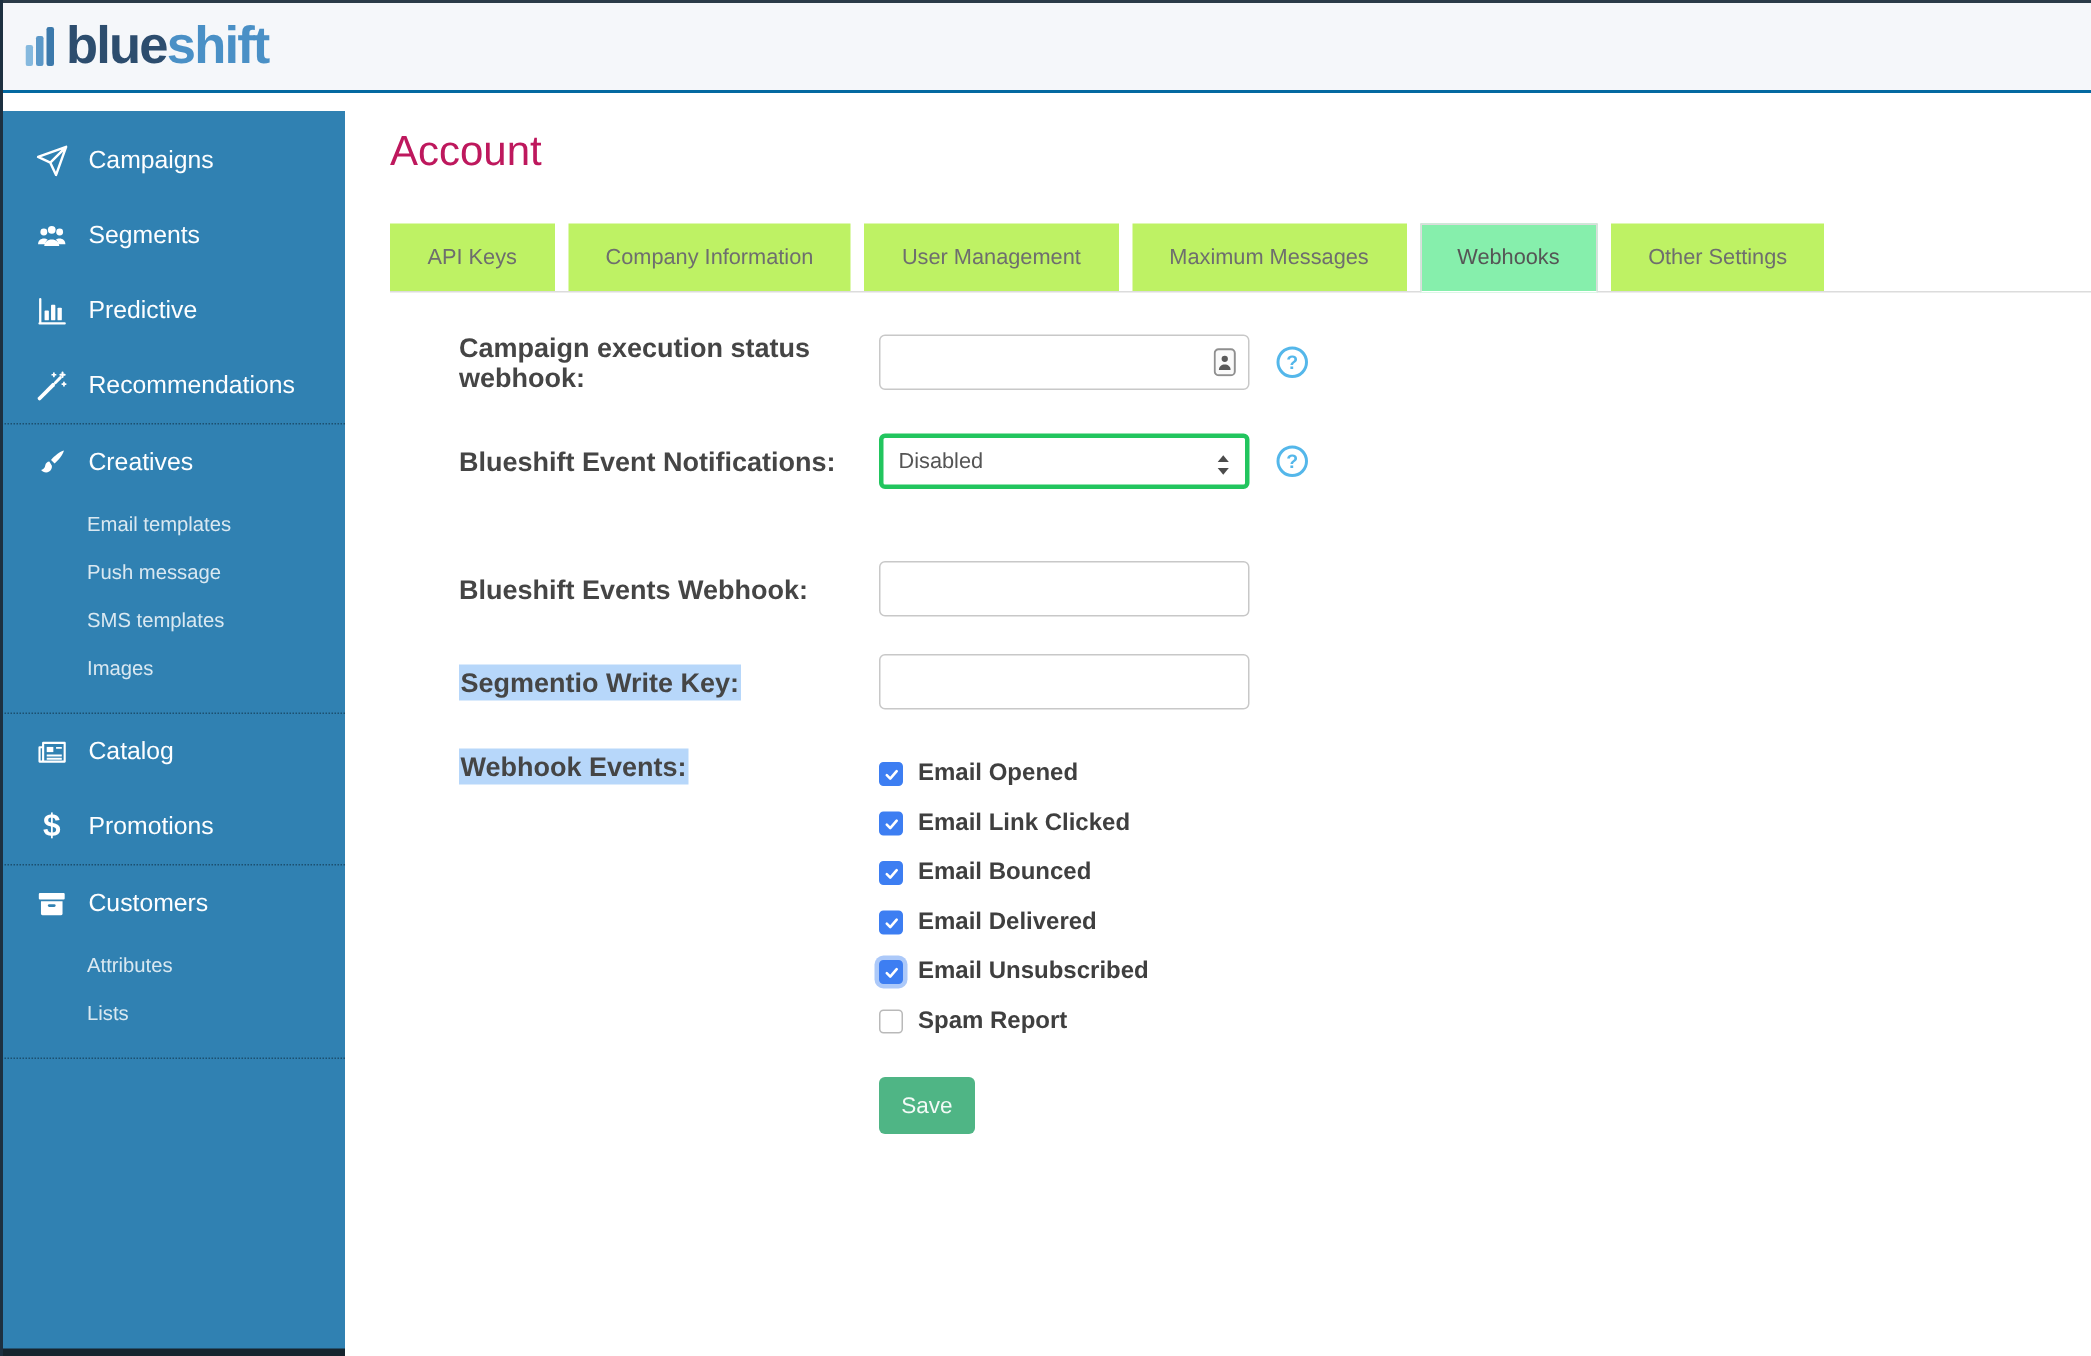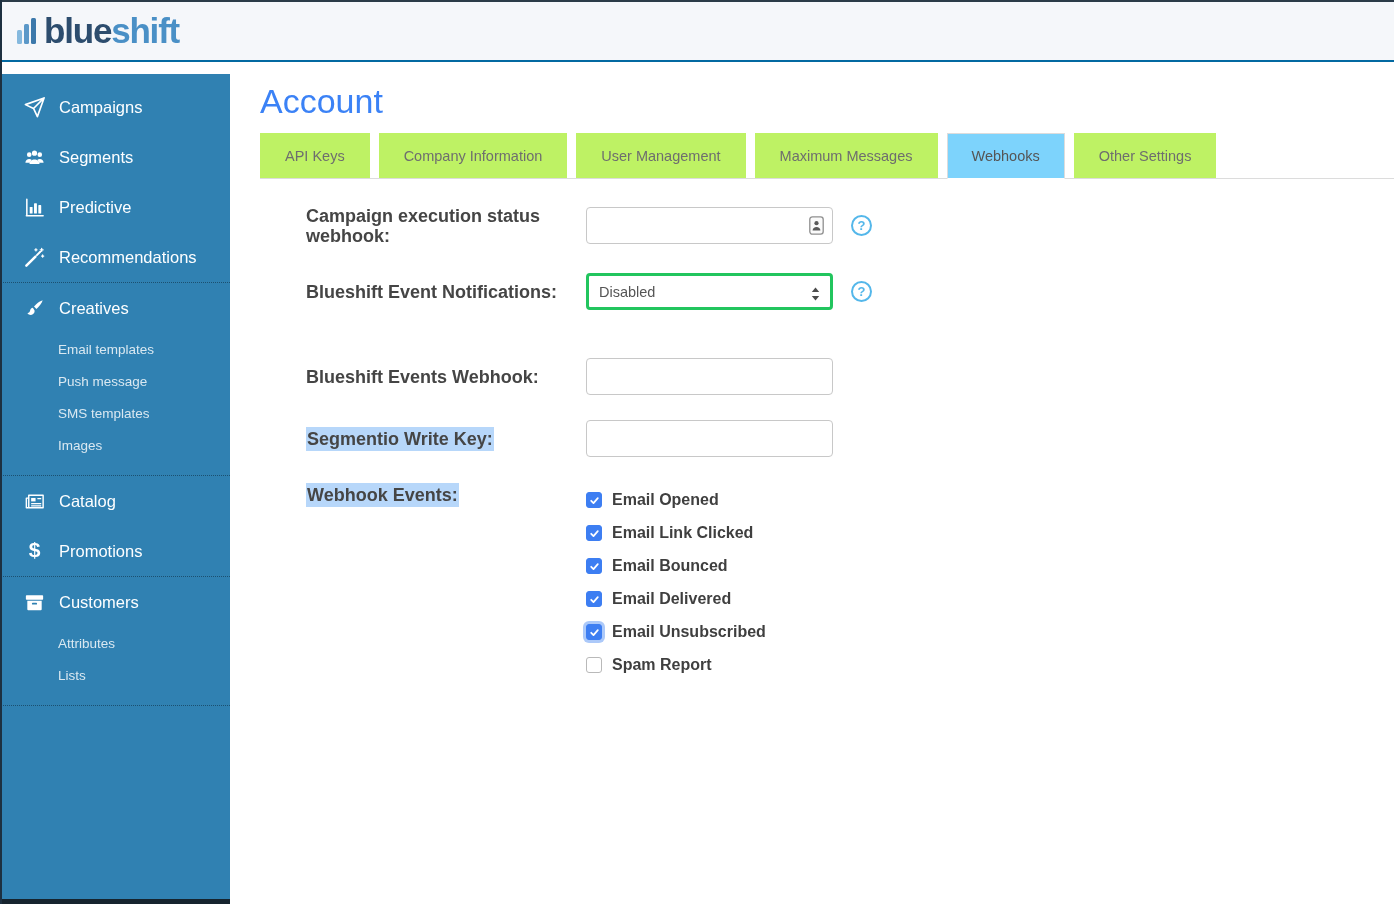--- a/index.html
+++ b/index.html
@@ -29,27 +29,27 @@
   .nav-group.pad-bottom { padding-bottom:14px; }
   .nav-end { border-top:1px dotted rgba(12,40,58,.55); }
   .nav-item { display:flex; align-items:center; height:50px; padding-left:21px;
     color:#fdfeff; font-size:16.5px; cursor:pointer; }
   .nav-icon { width:26px; margin-right:12px; display:flex; justify-content:center; align-items:center; }
   .nav-sub { display:flex; align-items:center; height:32px; padding-left:58px;
     color:rgba(255,255,255,.82); font-size:13.5px; cursor:pointer; }
 
   
   .main { position:absolute; top:63px; left:230px; right:0; bottom:0; background:#fff; padding-left:30px; }
-  .page-title { margin-top:20px; font-size:34px; font-weight:500; color:#3b82f6; line-height:36px; }
+  .page-title { margin-top:20px; font-size:28px; font-weight:500; color:#be185d; line-height:36px; }
 
   .tabs { display:flex; gap:9px; margin-top:14px; border-bottom:1px solid #dcdcdc; align-items:flex-end; }
   .tab { background:#bef264; color:#6e6e6e; font-size:14.5px; padding:14px 24px; cursor:pointer;
     border:1px solid transparent; border-bottom:none; white-space:nowrap; }
-  .tab.active { background:#7dd3fc; color:#555; border:1px solid #dcdcdc; border-bottom:1px solid #fff;
-    margin-bottom:-1px; }
+  .tab.active { background:#86efac; color:#555; border:1px solid #dcdcdc; border-bottom:1px solid #fff;
+    margin-bottom:-1px;margin-top:16px; }
 
   .settings-form { padding-top:28px; }
   .form-row { display:flex; align-items:flex-start; }
   .form-label { width:280px; font-size:18px; font-weight:700; color:#454545; line-height:20px; padding-top:9px;margin-left:46px; }
   .hl { background:#b7d7fa; padding:2px 1px; }
   .control { display:flex; align-items:center; }
 
   .text-input { width:247px; height:37px; border:1px solid #c8c8c8; border-radius:4px;
     font-size:14px; padding:0 30px 0 10px; color:#444; outline:none; background:#fff;
     font-family:"Liberation Sans", sans-serif; }
@@ -309,16 +309,20 @@
               </span>
             <span class="cb-label">Email Unsubscribed</span>
           </label>
           <label class="cb-row">
             <span class="cb"></span>
             <span class="cb-label">Spam Report</span>
           </label>
         </div>
       </div>
 
+      <div class="form-row">
+        <div class="form-label"></div>
+        <button class="save-btn">Save</button>
+      </div>
 
     </div>
   </main>
 </div>
 
 </body></html>

